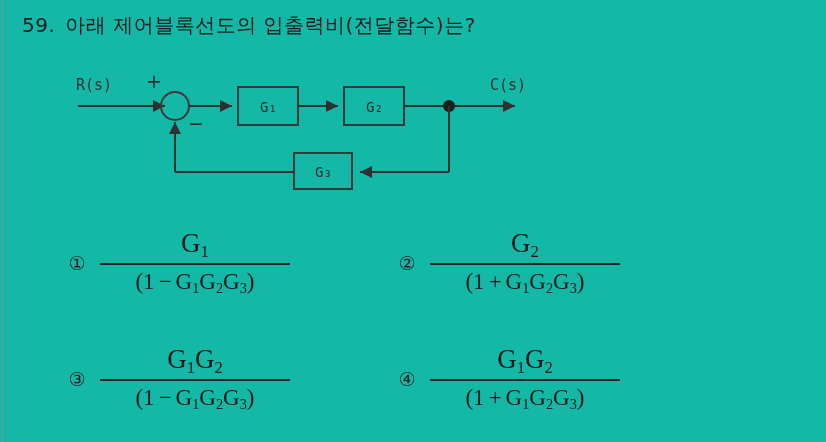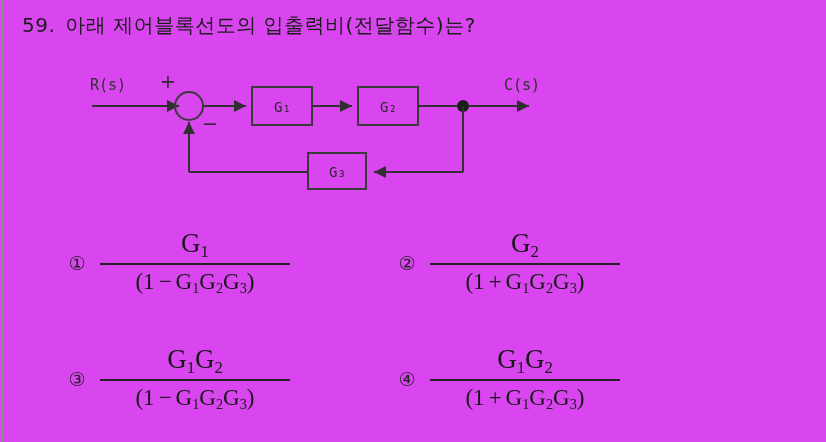--- a/index.html
+++ b/index.html
@@ -9,21 +9,21 @@
     background: #ffffff;
   }
   body {
     font-family: "Liberation Sans", sans-serif;
     color: #1a1a1a;
   }
   #page {
     position: relative;
     width: 826px;
     height: 442px;
-    background: #d946ef;
+    background: #14b8a6;
     overflow: hidden;
   }
   
   #left-rule {
     position: absolute;
     left: 2px;
     top: 0;
     width: 1px;
     height: 442px;
     background: #8d8d8d;
@@ -38,21 +38,21 @@
     white-space: nowrap;
     color: #1c1c1c;
     font-family: "DejaVu Sans", sans-serif;
   }
   #question-number {
     margin-right: 10px;
   }
   
   #diagram {
     position: absolute;
-    left: 74px;
+    left: 60px;
     top: 62px;
     width: 520px;
     height: 150px;
   }
   #diagram svg {
     display: block;
   }
   
   .option {
     position: absolute;

